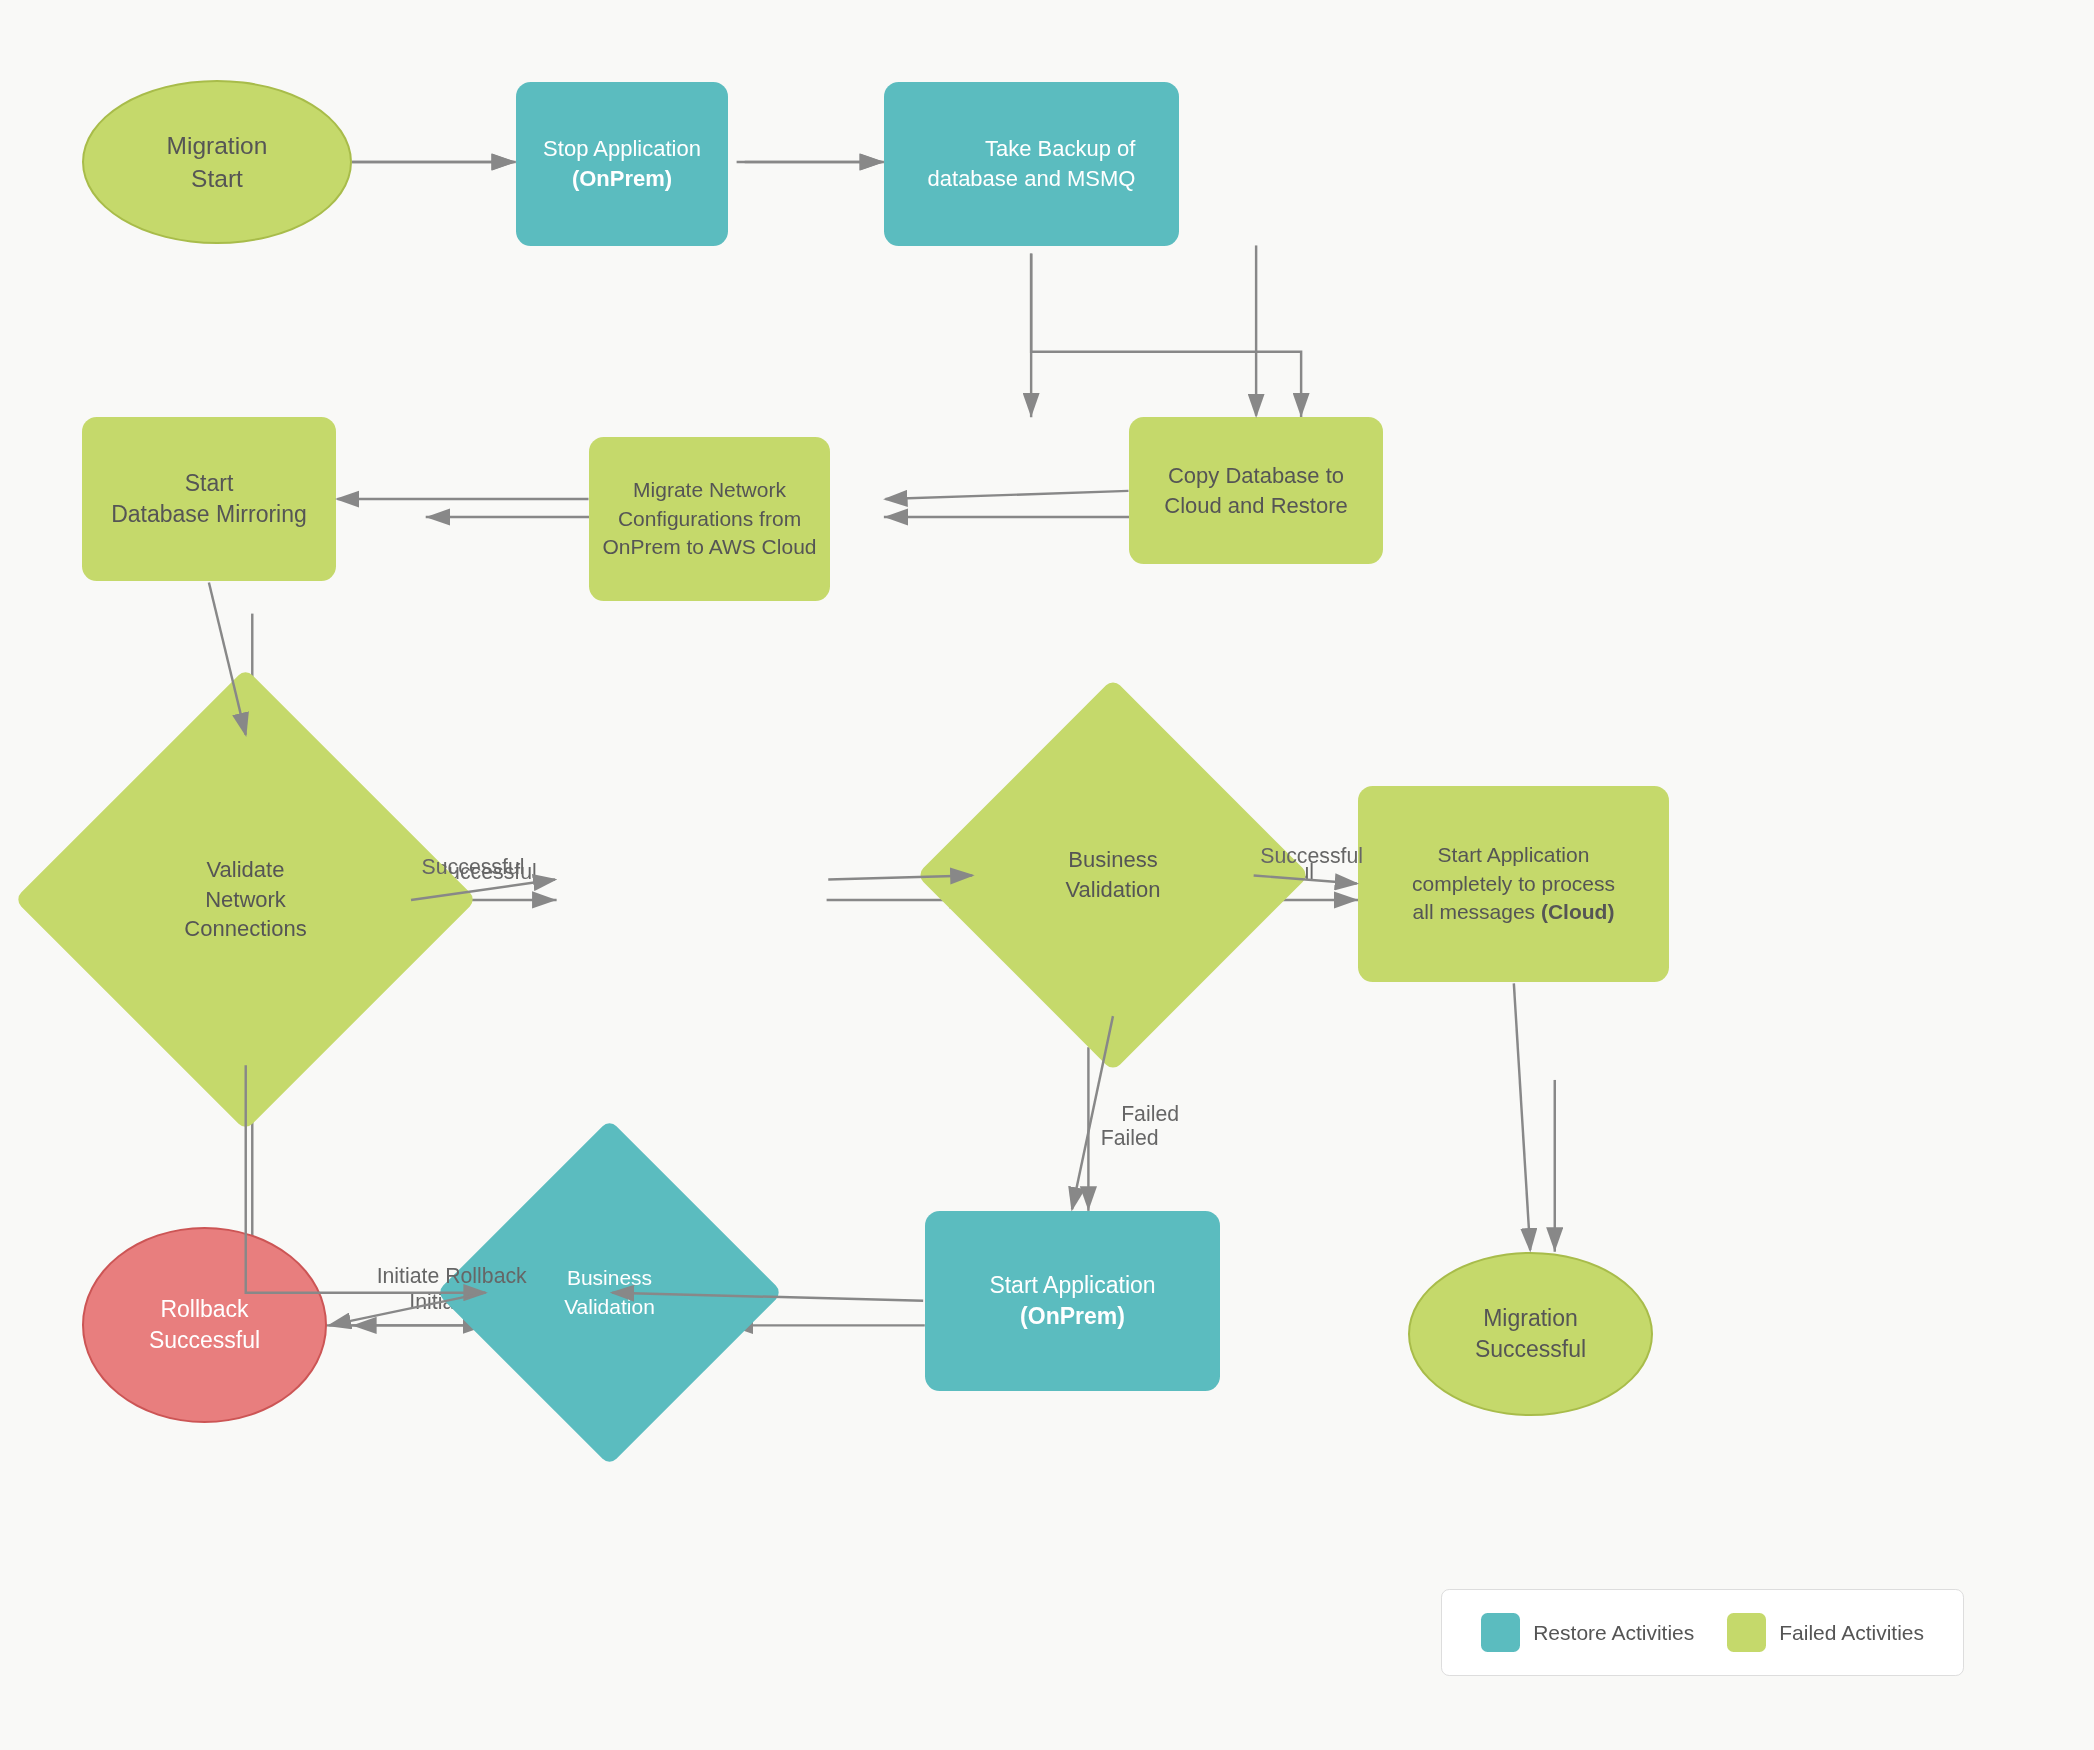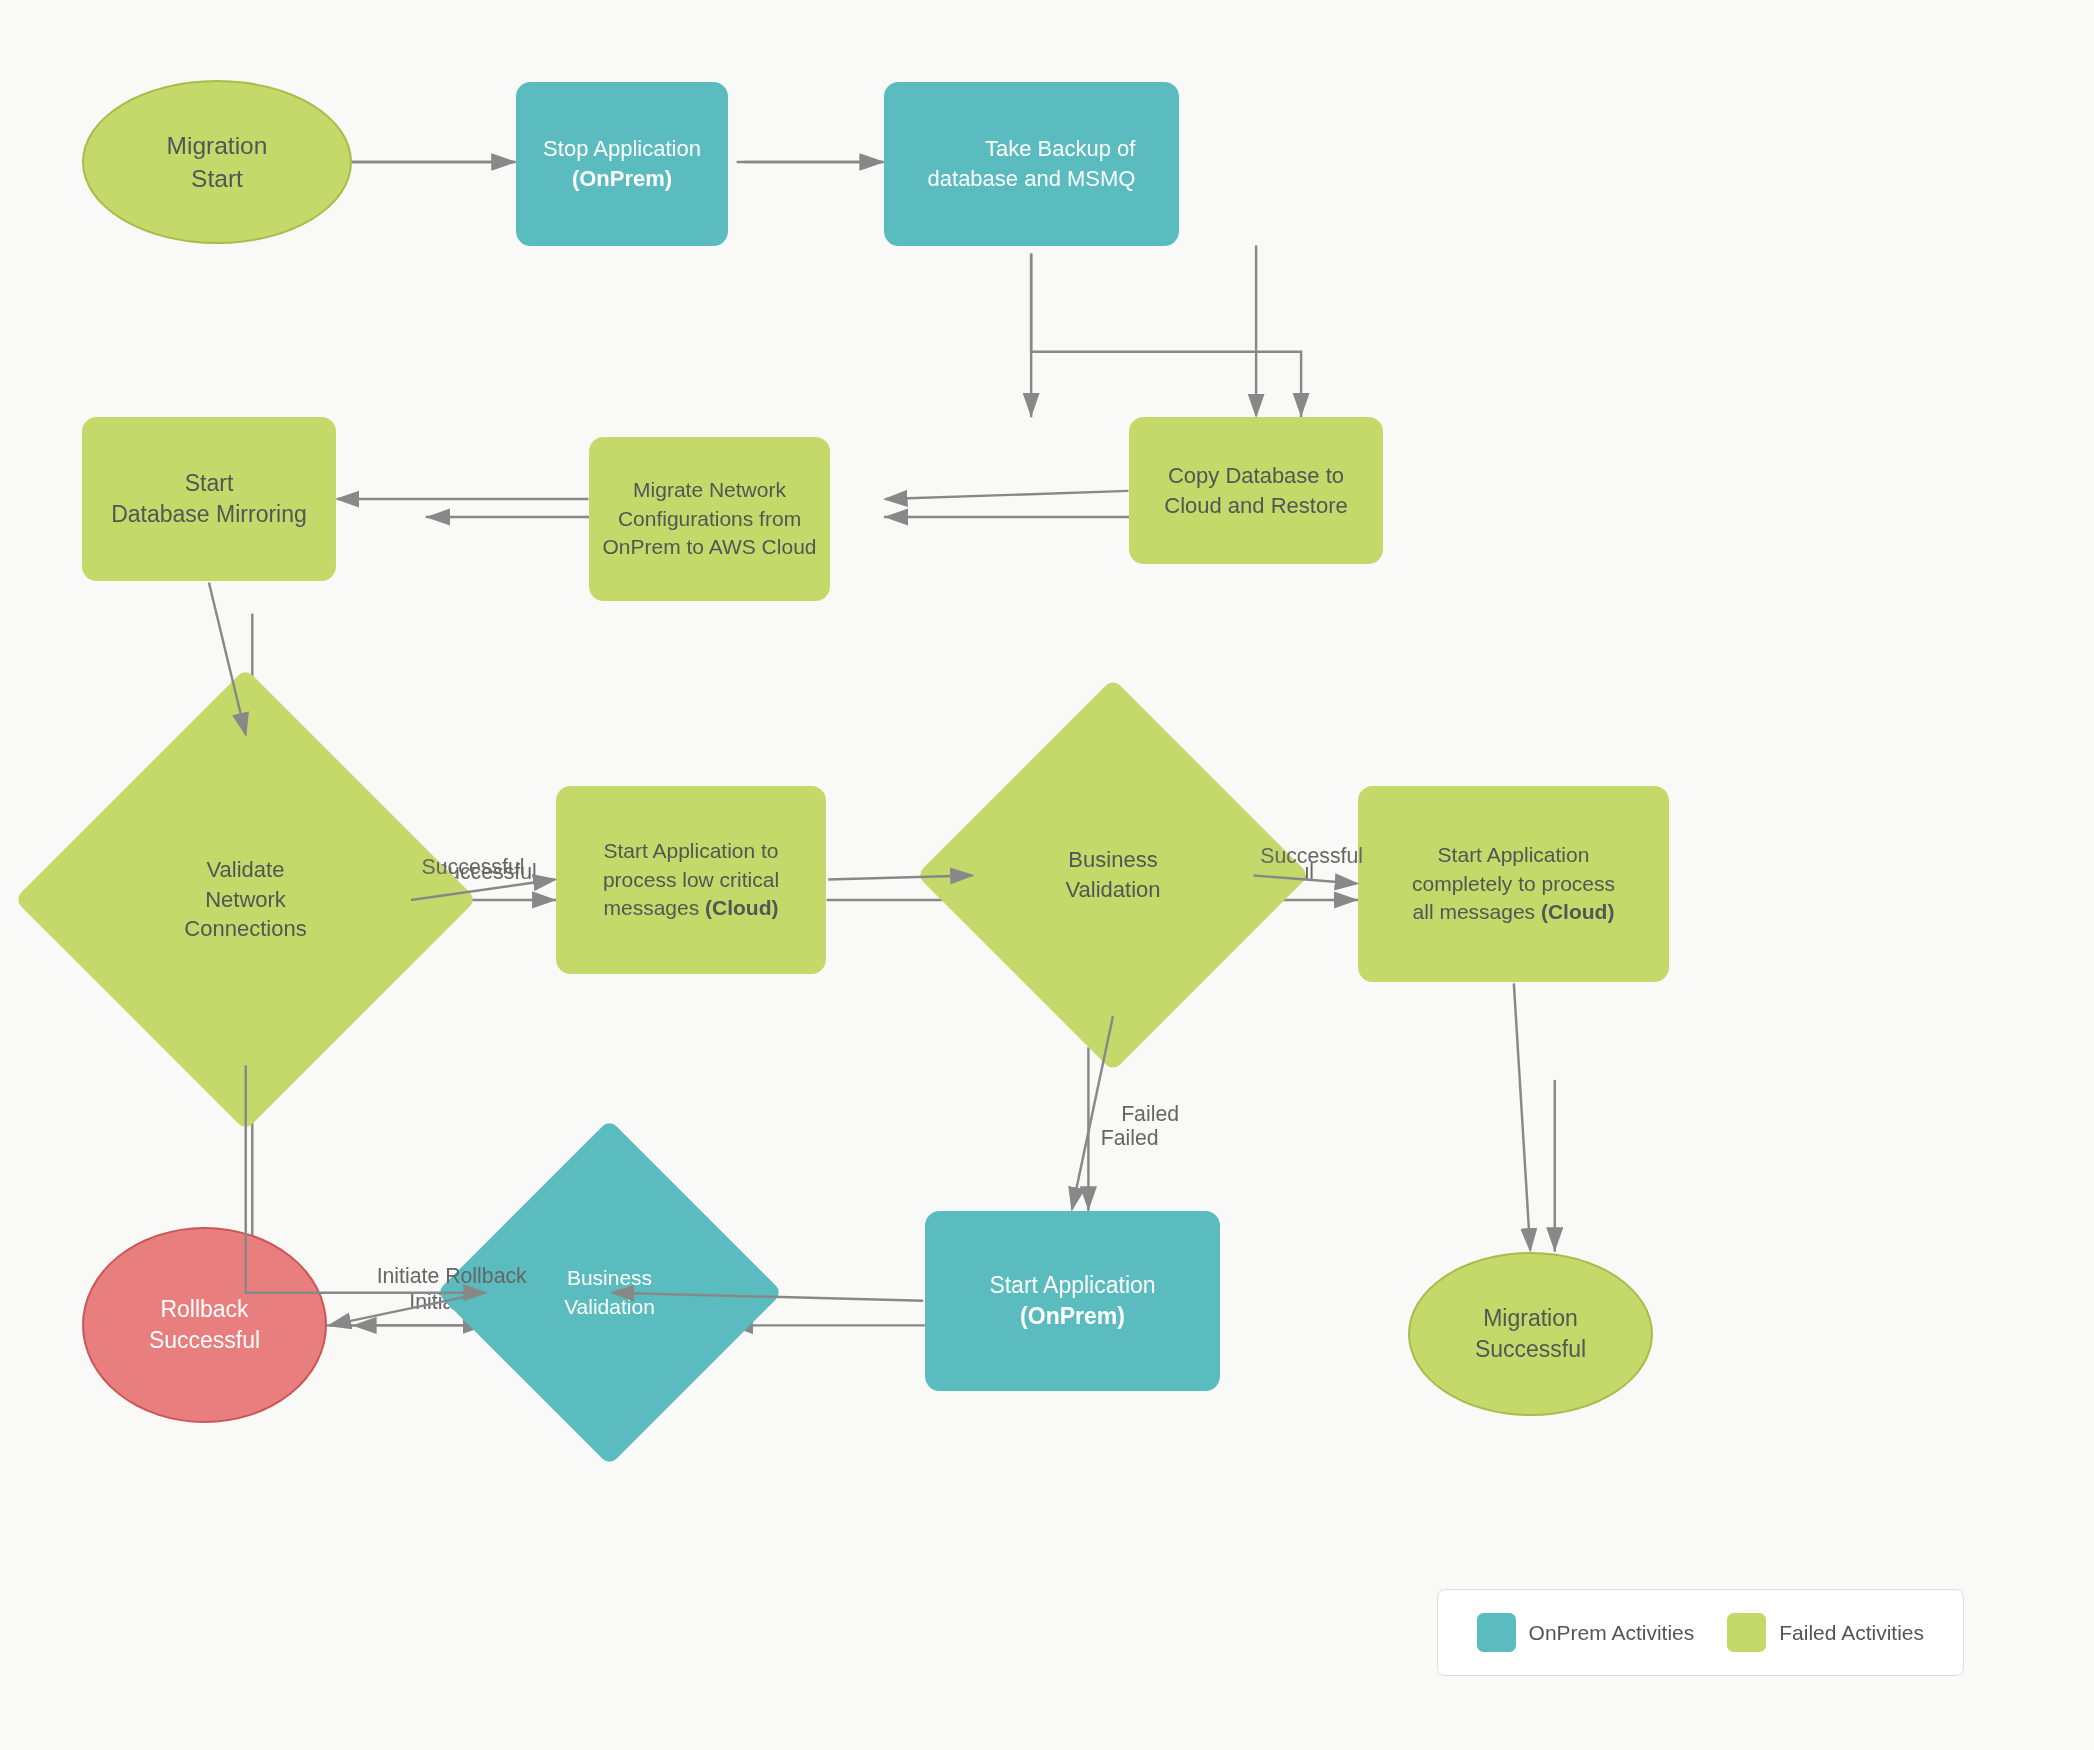--- a/index.html
+++ b/index.html
@@ -218,23 +218,20 @@
   <div class="node node-rect color-lime" style="left:82px; top:417px; width:254px; height:164px; font-size:23px;">
     <span style="white-space:pre-line;">Start<br>Database Mirroring</span>
   </div>
 
   <div class="node node-diamond color-lime-diamond" style="left:82px; top:736px; width:327px; height:327px; border-radius:9.8px;">
     <div class="diamond-text" style="font-size:22px;">
       <span style="white-space:pre-line;">Validate<br>Network<br>Connections</span>
     </div>
   </div>
 
-  <div class="node node-rect color-lime" style="left:556px; top:786px; width:270px; height:188px; font-size:21px;">
-    <span style="white-space:pre-line;">Start Application to<br>process low critical<br>messages <span class="bold-text">(Cloud)</span></span>
-  </div>
 
   <div class="node node-diamond color-lime-diamond" style="left:974px; top:736px; width:278px; height:278px; border-radius:9.8px;">
     <div class="diamond-text" style="font-size:22px;">
       <span style="white-space:pre-line;">Business<br>Validation</span>
     </div>
   </div>
 
   <div class="node node-rect color-lime" style="left:1358px; top:786px; width:311px; height:196px; font-size:21px;">
     <span style="white-space:pre-line;">Start Application<br>completely to process<br>all messages <span class="bold-text">(Cloud)</span></span>
   </div>
@@ -253,21 +250,21 @@
     </div>
   </div>
 
   <div class="node node-circle color-red-circle" style="left:82px; top:1227px; width:245px; height:196px; font-size:23px;">
     <span style="white-space:pre-line;">Rollback<br>Successful</span>
   </div>
 
   <div class="legend">
     <div class="legend-item">
       <div class="legend-box" style="background:#5bbcbf; border-radius:6.5px;"></div>
-      <span>OnPrem Activities</span>
+      <span>Restore Activities</span>
     </div>
     <div class="legend-item">
       <div class="legend-box" style="background:#c5d96b; border-radius:6.5px;"></div>
       <span>Failed Activities</span>
     </div>
   </div>
 
   <svg style="position:absolute;top:0;left:0;width:2095px;height:1750px;pointer-events:none;" viewBox="0 0 2560 2139" width="2095" height="1750">
     <defs>
       <marker id="ah" markerWidth="10" markerHeight="7" refX="9" refY="3.5" orient="auto">

